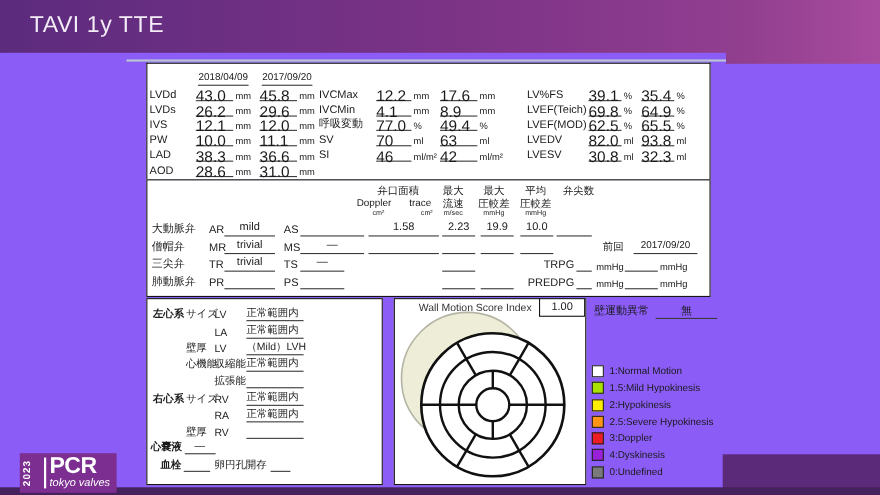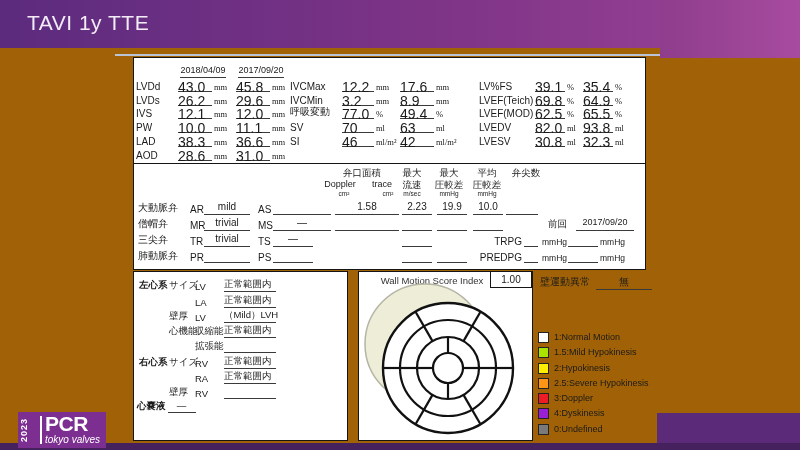--- a/index.html
+++ b/index.html
@@ -1,16 +1,16 @@
 <!DOCTYPE html>
 <html><head>
 <meta charset="utf-8">
 <style>
   html,body{margin:0;padding:0;}
-  .slide{position:relative;width:800px;height:450px;background:#a16207;overflow:hidden;
+  .slide{position:relative;width:800px;height:450px;background:#8b5cf6;overflow:hidden;
          font-family:"Liberation Sans","DejaVu Sans",sans-serif;color:#1a1a1a;}
   
   .header{position:absolute;left:0;top:0;width:800px;height:48px;
           background:linear-gradient(90deg,#5c2b7e 0%,#7e3487 55%,#9c4496 100%);}
   .header-step{position:absolute;left:660px;top:0;width:140px;height:58px;
           background:linear-gradient(90deg,#8f3d8d 0%,#a74b9f 100%);}
   .slide-title{position:absolute;left:27px;top:11px;font-size:21px;color:#f3ecf7;letter-spacing:0.5px;}
   .topline{position:absolute;left:115px;top:54px;width:545px;height:2px;background:#b9c4d6;}
   
   .box{position:absolute;box-sizing:border-box;background:#fff;border:1.7px solid #151515;}
@@ -19,21 +19,21 @@
   .box3{left:133px;top:271px;width:215px;height:170px;}
   .box4{left:358px;top:271px;width:175px;height:170px;}
   .abs{position:absolute;white-space:nowrap;}
   .u{border-bottom:1.2px solid #3a3a3a;}
   
   .mdate{position:absolute;top:7px;width:46px;height:12px;font-size:9px;text-align:center;border-bottom:1.2px solid #3a3a3a;}
   .mgroup{position:absolute;top:20px;display:flex;flex-direction:column;}
   .mrow{height:13.8px;display:flex;align-items:flex-end;}
   .mlabel{font-size:10px;white-space:nowrap;}
   .mval{font-size:14px;text-align:left;border-bottom:1.2px solid #3a3a3a;height:12px;white-space:nowrap;}
-  .munit{font-size:8.5px;padding-left:2px;white-space:nowrap;font-family:Liberation Serif, serif;}
+  .munit{font-size:8.5px;padding-left:2px;white-space:nowrap;}
   .g-left{left:2px;}   .g-left .mlabel{width:42px;} .g-left .mval{width:34px;} .g-left .munit{width:22px;}
   .g-mid{left:156px;}  .g-mid .mlabel{width:52px;}  .g-mid .mval{width:32px;}  .g-mid .mval:nth-of-type(4){width:34px;} .g-mid .munit{width:24px;}
   .g-right{left:345px;}.g-right .mlabel{width:56px;}.g-right .mval{width:30px;}.g-right .munit{width:16px;}
   
   .vh{position:absolute;font-size:9.5px;text-align:center;white-space:nowrap;}
   .vhs{position:absolute;font-size:6.5px;text-align:center;color:#222;white-space:nowrap;}
   .vrow{position:absolute;left:0;width:100%;height:16px;}
   .vc{position:absolute;bottom:2px;font-size:10px;white-space:nowrap;}
   .vc.u{height:13px;}
   .v-name{left:4px;}  .v-reg{left:56px;}
@@ -151,21 +151,21 @@
         <div class="mrow">
           <span class="mlabel">IVCMax</span>
           <span class="mval">12.2</span>
           <span class="munit">mm</span>
           <span class="mval">17.6</span>
           <span class="munit">mm</span>
         </div>
 
         <div class="mrow">
           <span class="mlabel">IVCMin</span>
-          <span class="mval">3.2</span>
+          <span class="mval">4.1</span>
           <span class="munit">mm</span>
           <span class="mval">8.9</span>
           <span class="munit">mm</span>
         </div>
 
         <div class="mrow">
           <span class="mlabel">呼吸変動</span>
           <span class="mval">77.0</span>
           <span class="munit">%</span>
           <span class="mval">49.4</span>
@@ -358,20 +358,26 @@
         <div class="qrow">
           <span class="qc1"></span>
           <span class="qc2">壁厚</span>
           <span class="qc3">RV</span>
           <span class="qval"></span>
         </div>
       </div>
     <div class="qbrow" style="left:3px;top:128px">
       <span class="qbl">心嚢液</span>
       <span class="qbu" style="width:28px;margin-left:2px">—</span>
+    </div>
+    <div class="qbrow" style="left:12px;top:144px">
+      <span class="qbl">血栓</span>
+      <span class="qbu" style="width:24px;margin-left:2px"></span>
+      <span style="margin-left:4px;white-space:nowrap">卵円孔開存</span>
+      <span class="qbu" style="width:18px;margin-left:3px"></span>
     </div>
   </div>
 
   <div class="box box4">
     <div class="wm-title">Wall Motion Score Index</div>
     <div class="wm-score">1.00</div>
     <svg class="abs" style="left:0;top:10px" width="173" height="158" viewBox="0 0 173 158">
       <circle cx="66" cy="62" r="60" fill="#ededd8" stroke="#b5b5a5" stroke-width="1.5"></circle>
       <circle cx="89" cy="86" r="65" fill="#ffffff" stroke="#111" stroke-width="2.4"></circle>
       <circle cx="89" cy="86" r="48" fill="none" stroke="#111" stroke-width="2.2"></circle>

